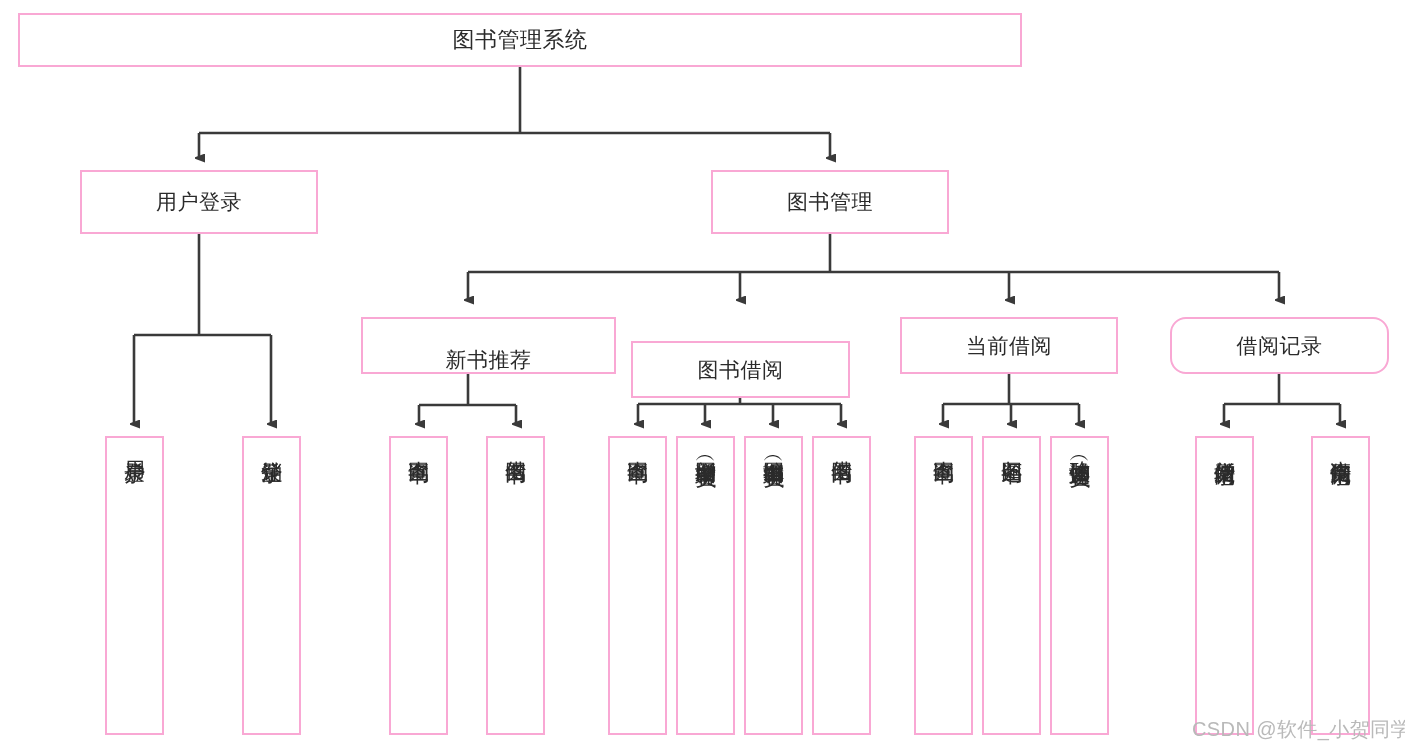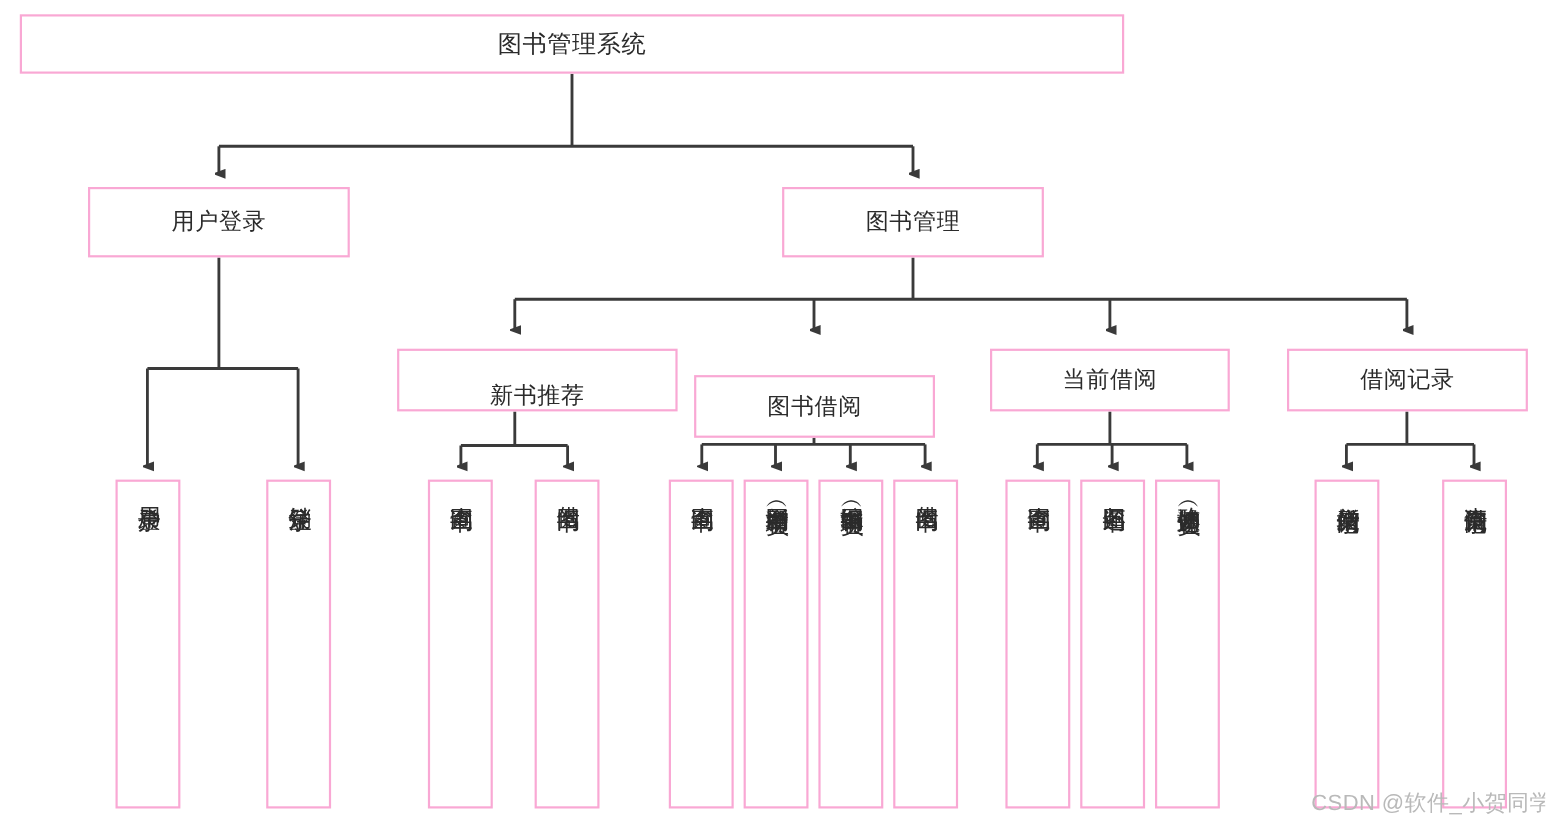--- a/index.html
+++ b/index.html
@@ -143,21 +143,21 @@
   </div>
 
   <div class="node horizontal" style="left:631px; top:317px; width:219px; height:57px;margin-top:24px;">
     <span class="node-label">图书借阅</span>
   </div>
 
   <div class="node horizontal" style="left:900px; top:317px; width:218px; height:57px;">
     <span class="node-label">当前借阅</span>
   </div>
 
-  <div class="node horizontal" style="left:1170px; top:317px; width:219px; height:57px;">
+  <div class="node horizontal" style="left:1170px; top:317px; width:219px; height:57px;border-radius:16px;">
     <span class="node-label">借阅记录</span>
   </div>
 
   <div class="node vertical" style="left:105px; top:436px; width:59px; height:299px;">
     <span class="node-label">用户登录</span>
   </div>
 
   <div class="node vertical" style="left:242px; top:436px; width:59px; height:299px;">
     <span class="node-label">注销登录</span>
   </div>

